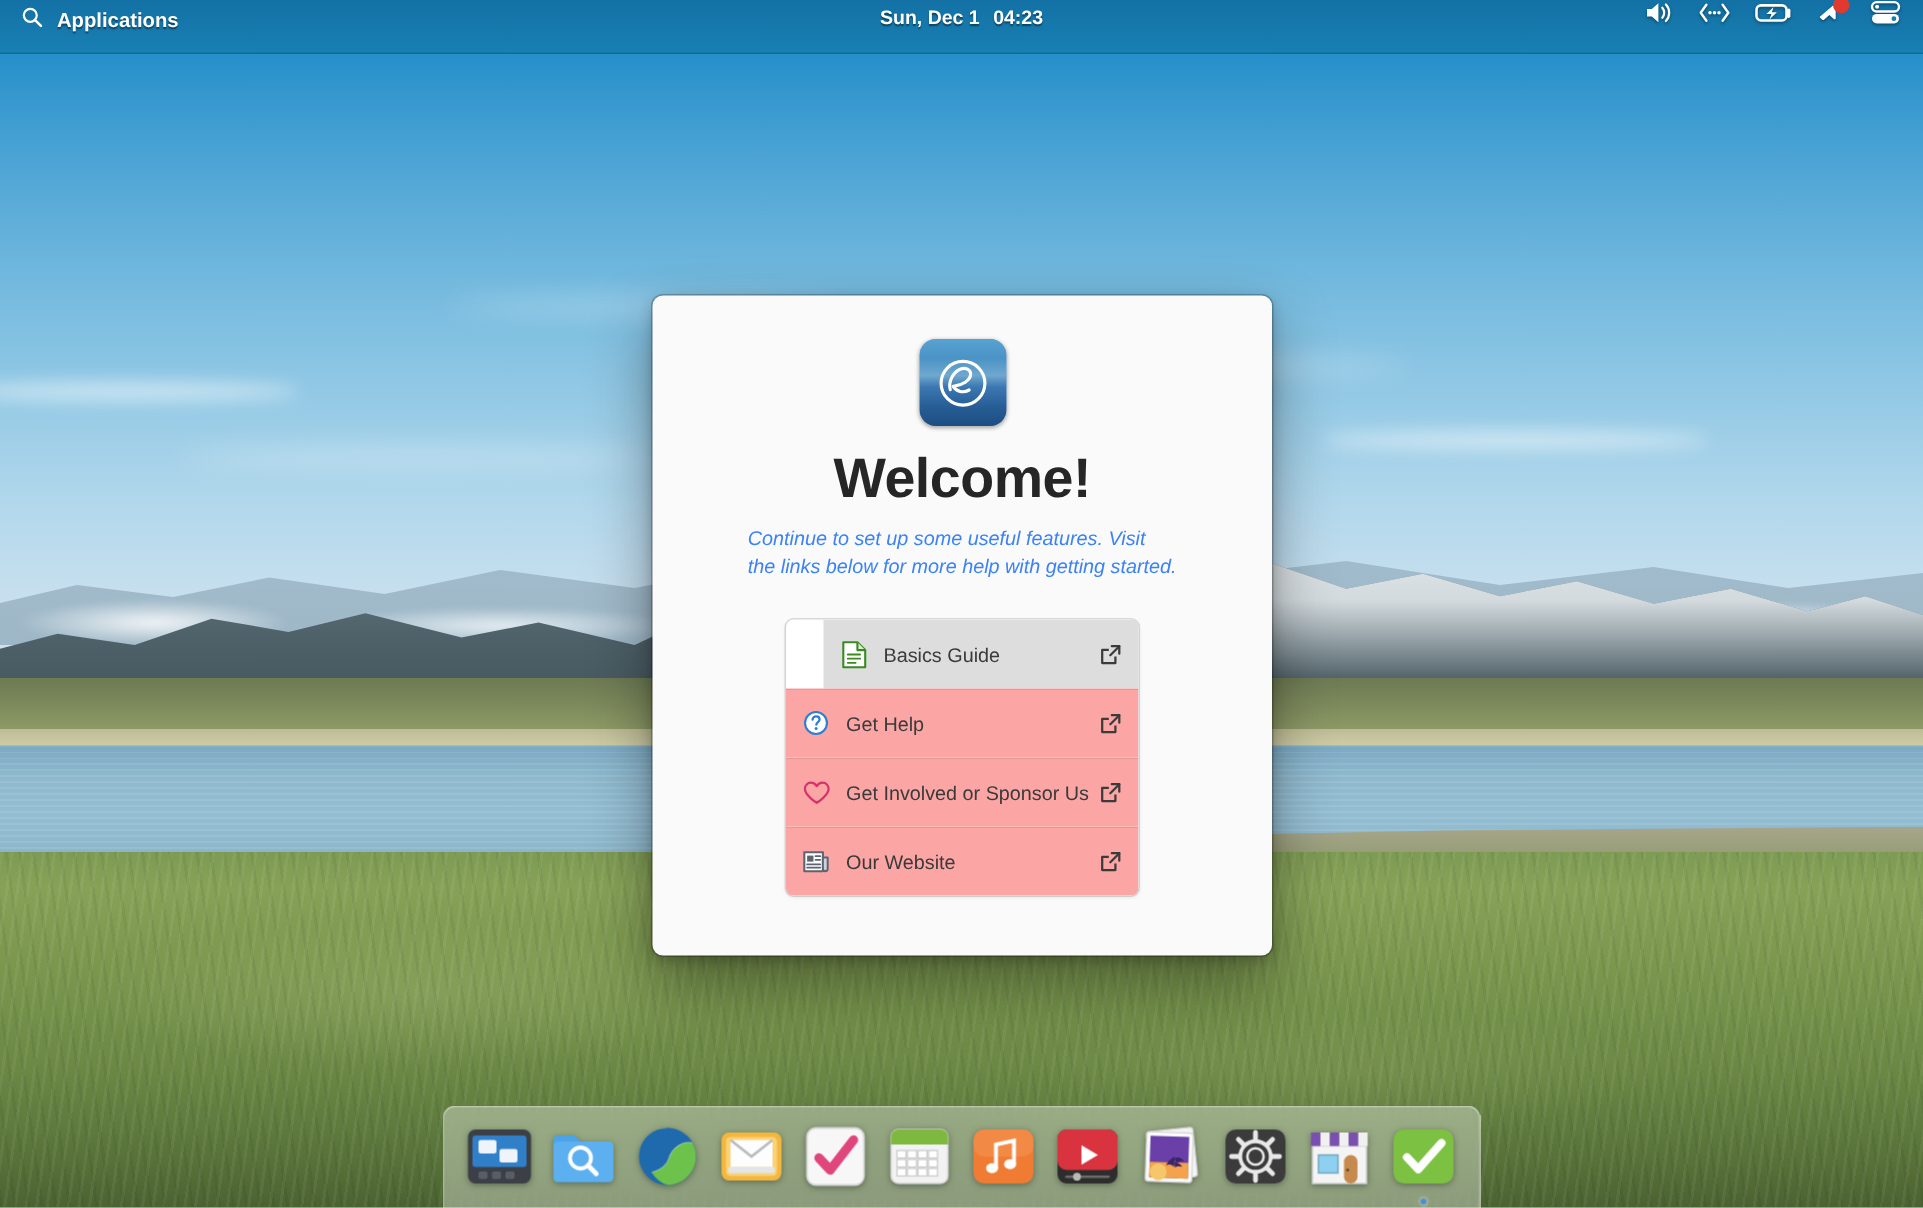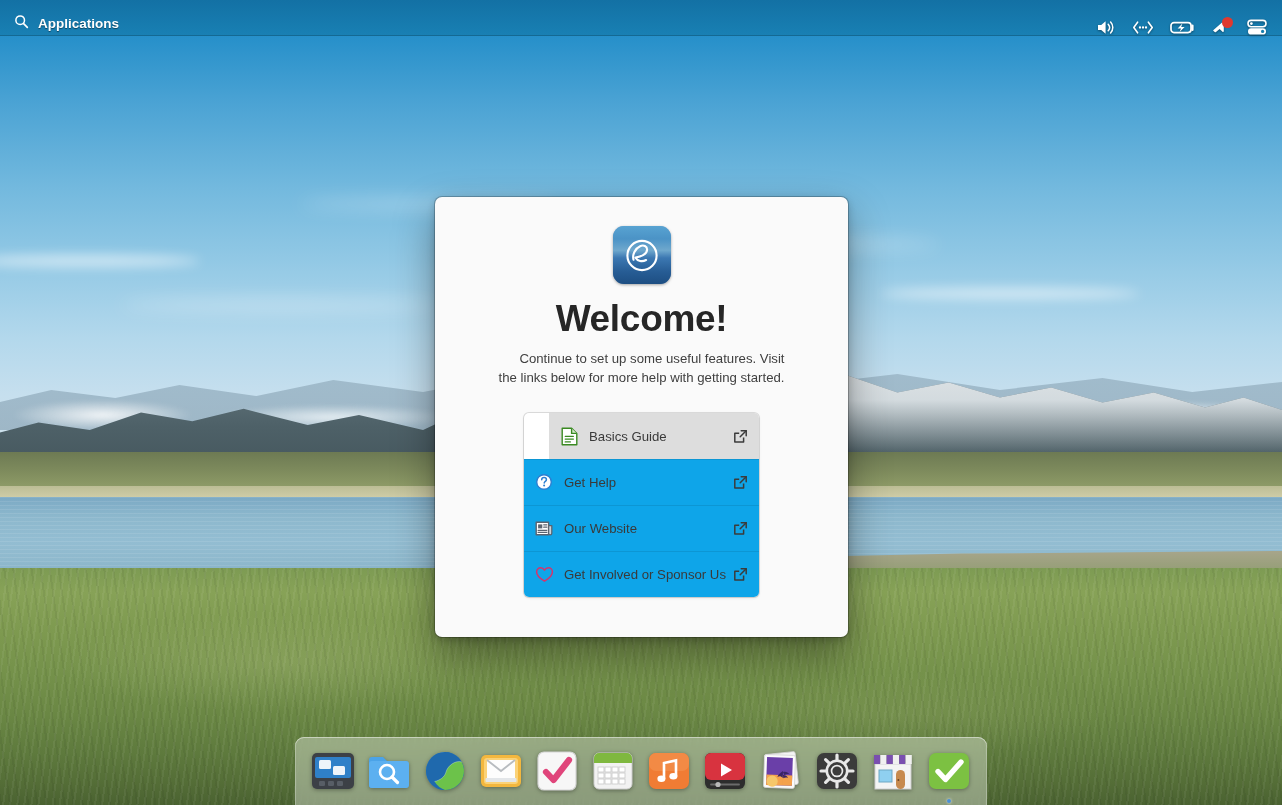--- a/index.html
+++ b/index.html
@@ -107,21 +107,21 @@
       repeating-linear-gradient(82deg, rgba(0,0,0,0.05) 0 2px, rgba(0,0,0,0) 2px 9px),
       radial-gradient(ellipse 320px 70px at 22% 40%, rgba(200,210,150,0.18), rgba(0,0,0,0) 70%),
       radial-gradient(ellipse 300px 60px at 70% 62%, rgba(180,195,130,0.15), rgba(0,0,0,0) 70%),
       radial-gradient(ellipse 260px 55px at 45% 85%, rgba(40,60,30,0.18), rgba(0,0,0,0) 70%);
   }
 
   
   #panel {
     position:absolute; top:0; left:0; width:1282px; height:36px;
     background:linear-gradient(to bottom, rgba(18,110,160,0.88), rgba(22,125,175,0.82));
-    display:flex; align-items:flex-end; z-index:50;
+    display:flex; align-items:flex-start; z-index:50;
     color:#fff; font-size:13px;
   }
   #panel::after {
     content:""; position:absolute; left:0; right:0; bottom:0; height:1px;
     background:rgba(0,0,0,0.18);
   }
   .panel-left { display:flex; align-items:center; padding-left:8px; gap:0; }
   .app-menu {
     display:flex; align-items:center; gap:9px;
     padding:4px 10px 4px 6px; border-radius:3px; cursor:default;
@@ -168,32 +168,32 @@
                0 1px 3px rgba(0,0,0,0.35);
     overflow:hidden;
   }
   .app-logo svg { position:absolute; left:0; top:0; }
 
   h1.welcome-title {
     text-align:center; font-size:37px; font-weight:bold; color:#262626;
     margin-top:14px; letter-spacing:-0.3px;
   }
   p.welcome-sub {
-    text-align:right; font-size:13.2px; color:#404040; line-height:1.45;
-    margin:9px auto 0; width:286px;
+    text-align:left; font-size:13.2px; color:#3b82f6; line-height:1.45;
+    margin:9px auto 0; width:286px;font-style:italic;
   }
 
   .link-card {
     margin:26px auto 0; width:235px;
     background:#fff; border-radius:5px; overflow:hidden;
     box-shadow:0 0 0 1px rgba(0,0,0,0.12), 0 1px 3px rgba(0,0,0,0.10);
   }
   .link-row {
     display:flex; align-items:center; height:46px; padding:0 11px 0 10px;
-    cursor:default; position:relative; background:#0ea5e9;
+    cursor:default; position:relative; background:#fca5a5;
   }
   .link-row + .link-row { box-shadow:inset 0 1px 0 rgba(0,0,0,0.09); }
   .link-row.selected { background:#dddddd;margin-left:25px; }
   .link-row .lead-icon {
     width:20px; height:20px; flex:0 0 20px; margin-right:10px;
     display:flex; align-items:center; justify-content:center;
   }
   .link-row .row-label {
     flex:1 1 auto; font-size:13.2px; color:#3a3a3a; white-space:nowrap;
   }
@@ -278,20 +278,26 @@
         <span>
           <svg width="15" height="15" viewBox="0 0 16 16">
             <circle cx="6.6" cy="6.6" r="4.6" fill="none" stroke="#fff" stroke-width="1.6"></circle>
             <line x1="10" y1="10" x2="14.2" y2="14.2" stroke="#fff" stroke-width="1.8" stroke-linecap="round"></line>
           </svg>
         </span>
         <span class="label">Applications</span>
       </div>
     </div>
 
+    <div class="panel-center">
+      <span class="clock">
+        <span>Sun, Dec  1</span>
+        <span>04:23</span>
+      </span>
+    </div>
 
     <div class="panel-right">
       <span class="indicator">
         <svg width="20" height="17" viewBox="0 0 20 17">
           <path d="M2 6h3.2L9.6 2.2v12.6L5.2 11H2z" fill="#fff"></path>
           <path d="M12.2 5.2a5 5 0 010 6.6" fill="none" stroke="#fff" stroke-width="1.5" stroke-linecap="round"></path>
           <path d="M14.6 3a8 8 0 010 11" fill="none" stroke="#fff" stroke-width="1.5" stroke-linecap="round"></path>
         </svg>
       </span>
       <span class="indicator">
@@ -389,49 +395,49 @@
           <svg width="15" height="15" viewBox="0 0 15 15">
             <path d="M10.6 8.6v4.4H1.8V4.2h4.4" fill="none" stroke="#3b3b3b" stroke-width="1.5" stroke-linejoin="round"></path>
             <path d="M8.2 1.8h5v5" fill="none" stroke="#3b3b3b" stroke-width="1.5" stroke-linecap="round" stroke-linejoin="round"></path>
             <line x1="13.2" y1="1.8" x2="7.2" y2="7.8" stroke="#3b3b3b" stroke-width="1.5" stroke-linecap="round"></line>
           </svg>
         </span>
       </div>
 
       <div class="link-row">
         <span class="lead-icon">
+          <svg width="19" height="17" viewBox="0 0 19 17">
+            <path d="M9.5 15.2S1.6 10.4 1.6 5.9C1.6 3.5 3.4 1.8 5.6 1.8c1.7 0 3.1 1 3.9 2.3.8-1.3 2.2-2.3 3.9-2.3 2.2 0 4 1.7 4 4.1 0 4.5-7.9 9.3-7.9 9.3z" fill="none" stroke="#d6336c" stroke-width="1.5" stroke-linejoin="round"></path>
+          </svg>
+        </span>
+        <span class="row-label">Get Involved or Sponsor Us</span>
+        <span class="ext-icon">
+          <svg width="15" height="15" viewBox="0 0 15 15">
+            <path d="M10.6 8.6v4.4H1.8V4.2h4.4" fill="none" stroke="#3b3b3b" stroke-width="1.5" stroke-linejoin="round"></path>
+            <path d="M8.2 1.8h5v5" fill="none" stroke="#3b3b3b" stroke-width="1.5" stroke-linecap="round" stroke-linejoin="round"></path>
+            <line x1="13.2" y1="1.8" x2="7.2" y2="7.8" stroke="#3b3b3b" stroke-width="1.5" stroke-linecap="round"></line>
+          </svg>
+        </span>
+      </div>
+
+      <div class="link-row">
+        <span class="lead-icon">
           <svg width="18" height="17" viewBox="0 0 18 17">
             <path d="M1.2 2.2h12.4v12.6H1.2z" fill="#fff" stroke="#5b6470" stroke-width="1.4" stroke-linejoin="round"></path>
             <path d="M13.6 5.6h3.2v7.6a1.6 1.6 0 01-3.2 0z" fill="#ccd2d8" stroke="#5b6470" stroke-width="1.3" stroke-linejoin="round"></path>
             <rect x="3.1" y="4.4" width="4.2" height="4" fill="#5b6470"></rect>
             <g stroke="#5b6470" stroke-width="1.2" stroke-linecap="round">
               <line x1="8.7" y1="4.8" x2="11.8" y2="4.8"></line>
               <line x1="8.7" y1="7.2" x2="11.8" y2="7.2"></line>
               <line x1="3.1" y1="10.3" x2="11.8" y2="10.3"></line>
               <line x1="3.1" y1="12.4" x2="11.8" y2="12.4"></line>
             </g>
           </svg>
         </span>
         <span class="row-label">Our Website</span>
-        <span class="ext-icon">
-          <svg width="15" height="15" viewBox="0 0 15 15">
-            <path d="M10.6 8.6v4.4H1.8V4.2h4.4" fill="none" stroke="#3b3b3b" stroke-width="1.5" stroke-linejoin="round"></path>
-            <path d="M8.2 1.8h5v5" fill="none" stroke="#3b3b3b" stroke-width="1.5" stroke-linecap="round" stroke-linejoin="round"></path>
-            <line x1="13.2" y1="1.8" x2="7.2" y2="7.8" stroke="#3b3b3b" stroke-width="1.5" stroke-linecap="round"></line>
-          </svg>
-        </span>
-      </div>
-
-      <div class="link-row">
-        <span class="lead-icon">
-          <svg width="19" height="17" viewBox="0 0 19 17">
-            <path d="M9.5 15.2S1.6 10.4 1.6 5.9C1.6 3.5 3.4 1.8 5.6 1.8c1.7 0 3.1 1 3.9 2.3.8-1.3 2.2-2.3 3.9-2.3 2.2 0 4 1.7 4 4.1 0 4.5-7.9 9.3-7.9 9.3z" fill="none" stroke="#d6336c" stroke-width="1.5" stroke-linejoin="round"></path>
-          </svg>
-        </span>
-        <span class="row-label">Get Involved or Sponsor Us</span>
         <span class="ext-icon">
           <svg width="15" height="15" viewBox="0 0 15 15">
             <path d="M10.6 8.6v4.4H1.8V4.2h4.4" fill="none" stroke="#3b3b3b" stroke-width="1.5" stroke-linejoin="round"></path>
             <path d="M8.2 1.8h5v5" fill="none" stroke="#3b3b3b" stroke-width="1.5" stroke-linecap="round" stroke-linejoin="round"></path>
             <line x1="13.2" y1="1.8" x2="7.2" y2="7.8" stroke="#3b3b3b" stroke-width="1.5" stroke-linecap="round"></line>
           </svg>
         </span>
       </div>
 
     </div>

